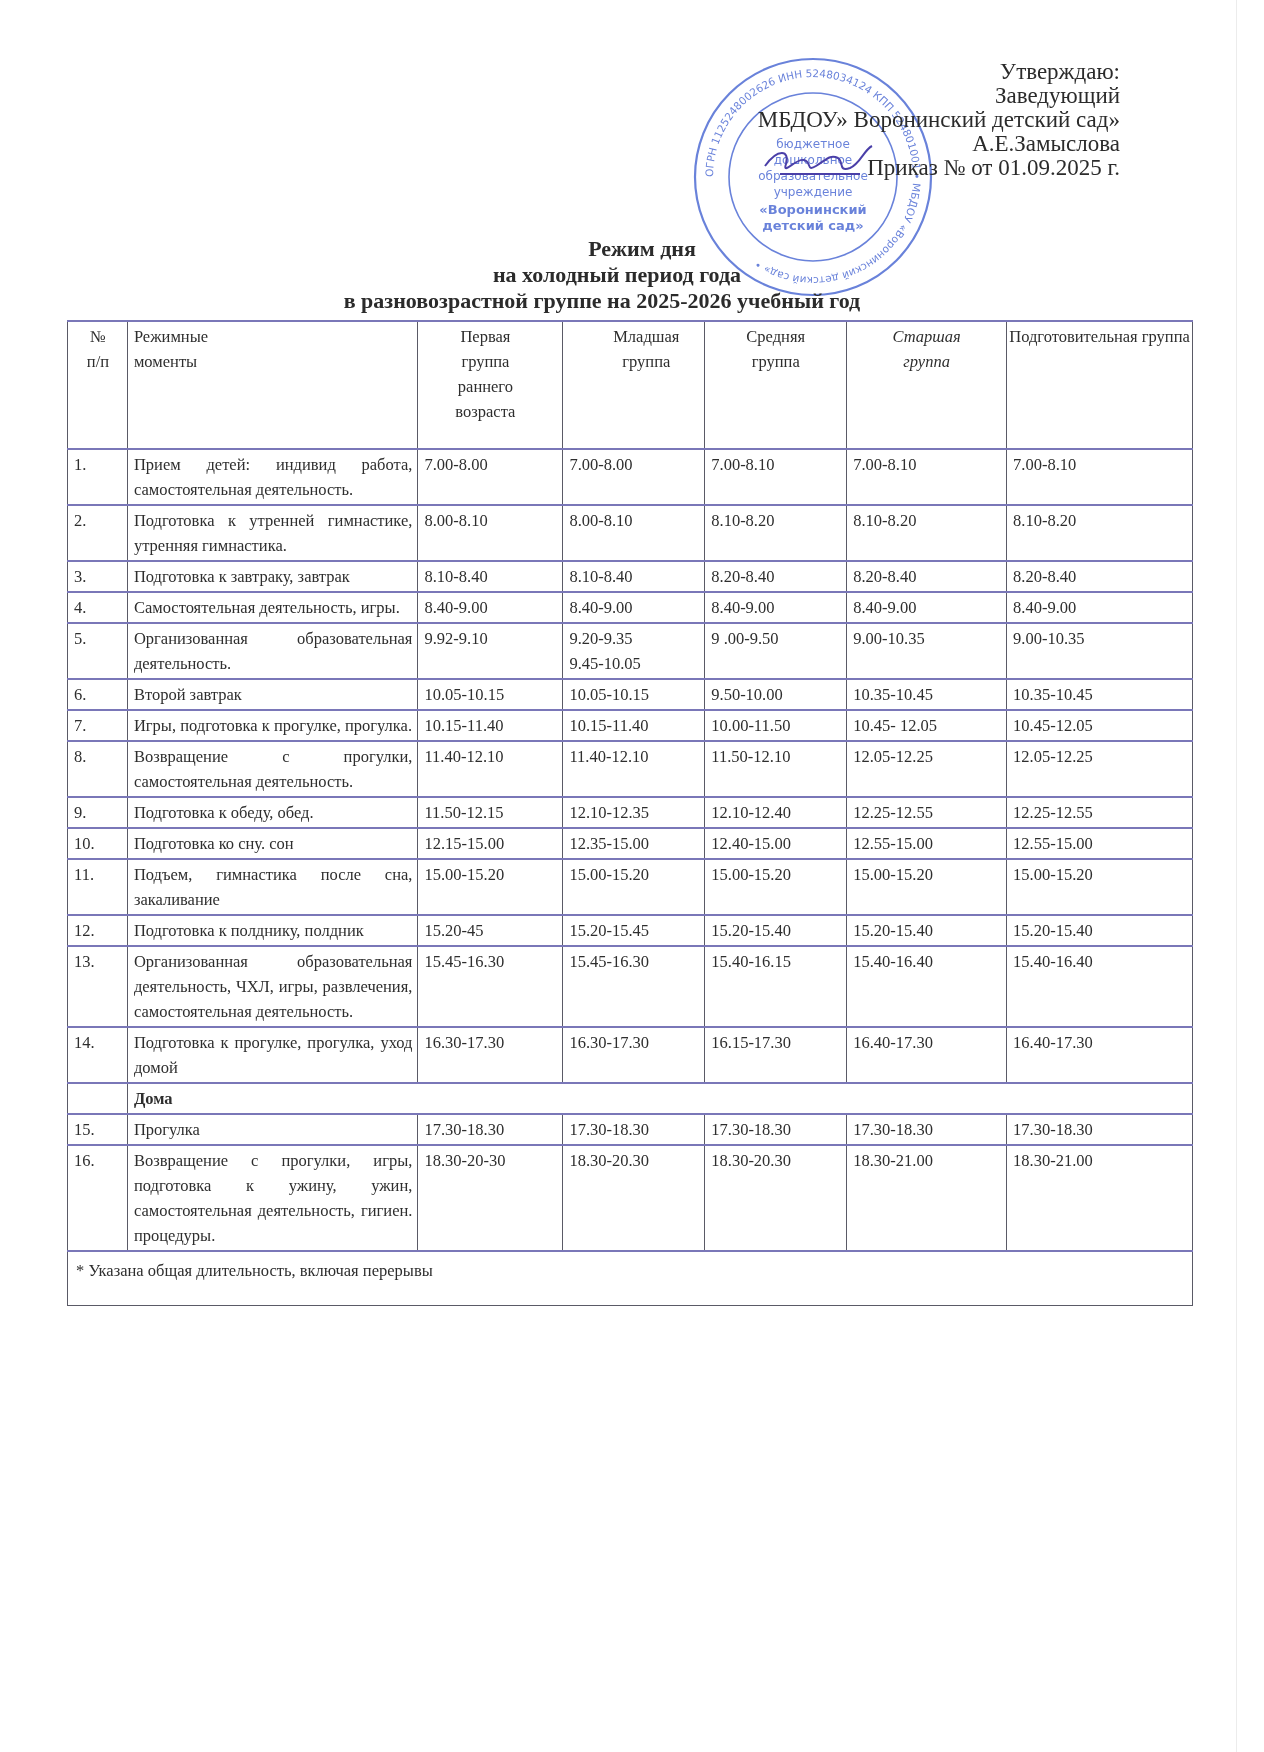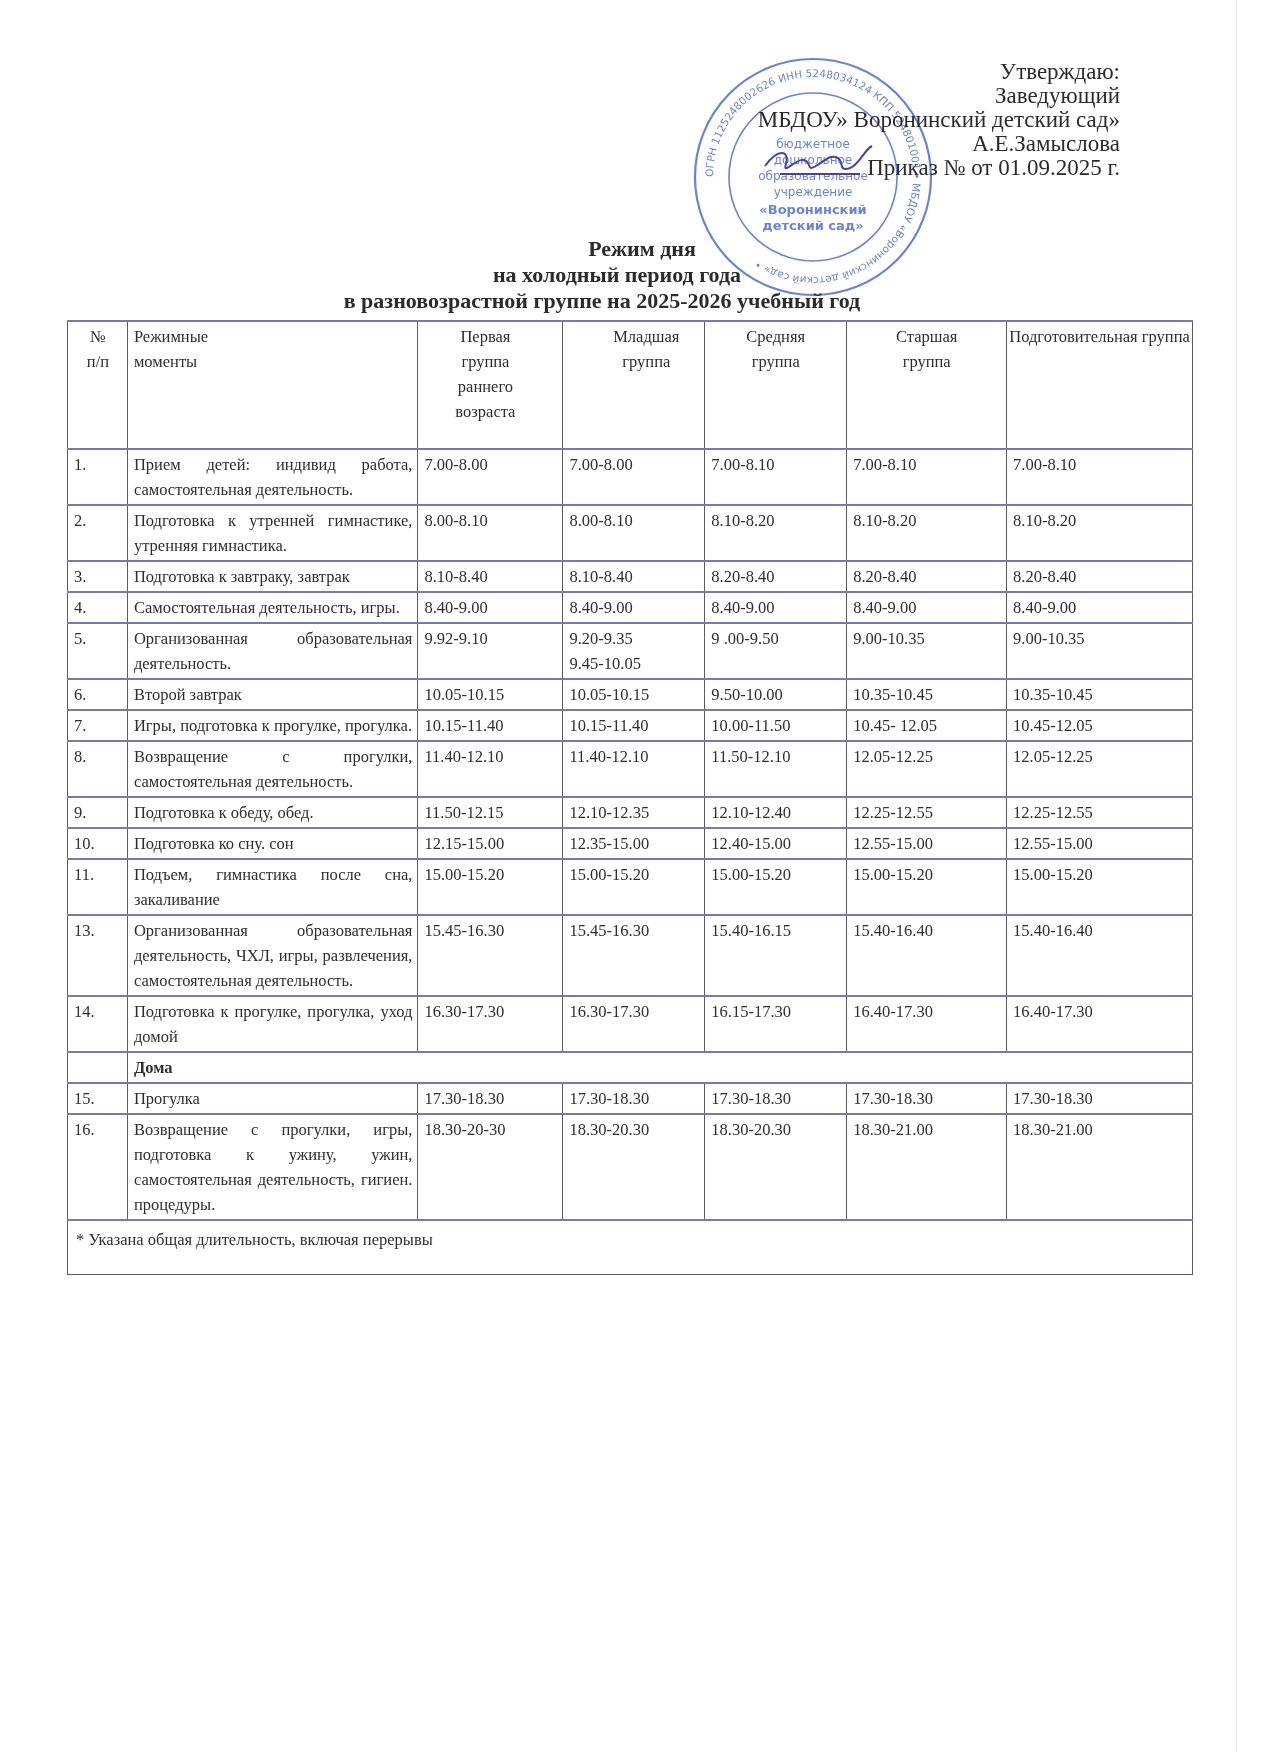--- a/index.html
+++ b/index.html
@@ -105,21 +105,21 @@
   </colgroup>
   <thead>
     <tr style="height:128px;">
       <th class="hdr" style="white-space:pre-line;" id="hdr-num">№
 п/п</th>
       <th class="hdr hdr-left" style="white-space:pre-line;">Режимные
 моменты</th>
       <th class="hdr" style="padding-left:30px;padding-right:40px;">Первая группа раннего возраста</th>
       <th class="hdr" style="padding-left:30px;">Младшая группа</th>
       <th class="hdr" style="padding-left:30px;padding-right:30px;">Средняя группа</th>
-      <th class="hdr" style="padding-left:36px;padding-right:36px;">Старшая группа</th>
+      <th class="hdr" style="padding-left:36px;padding-right:36px;font-style:italic;">Старшая группа</th>
       <th class="hdr" style="padding-left:2px;padding-right:2px;">Подготовительная группа</th>
     </tr>
   </thead>
   <tbody id="rows-day">
       <tr>
         <td>1.</td>
         <td class="act">Прием детей: индивид работа, самостоятельная деятельность.</td>
         <td class="time">7.00-8.00</td>
         <td class="time">7.00-8.00</td>
         <td class="time">7.00-8.10</td>
@@ -211,20 +211,29 @@
       <tr>
         <td>11.</td>
         <td class="act">Подъем, гимнастика после сна, закаливание</td>
         <td class="time">15.00-15.20</td>
         <td class="time">15.00-15.20</td>
         <td class="time">15.00-15.20</td>
         <td class="time">15.00-15.20</td>
         <td class="time">15.00-15.20</td>
       </tr>
       <tr>
+        <td>12.</td>
+        <td class="act">Подготовка к полднику, полдник</td>
+        <td class="time">15.20-45</td>
+        <td class="time">15.20-15.45</td>
+        <td class="time">15.20-15.40</td>
+        <td class="time">15.20-15.40</td>
+        <td class="time">15.20-15.40</td>
+      </tr>
+      <tr>
         <td>13.</td>
         <td class="act">Организованная образовательная деятельность, ЧХЛ, игры, развлечения, самостоятельная деятельность.</td>
         <td class="time">15.45-16.30</td>
         <td class="time">15.45-16.30</td>
         <td class="time">15.40-16.15</td>
         <td class="time">15.40-16.40</td>
         <td class="time">15.40-16.40</td>
       </tr>
       <tr>
         <td>14.</td>

